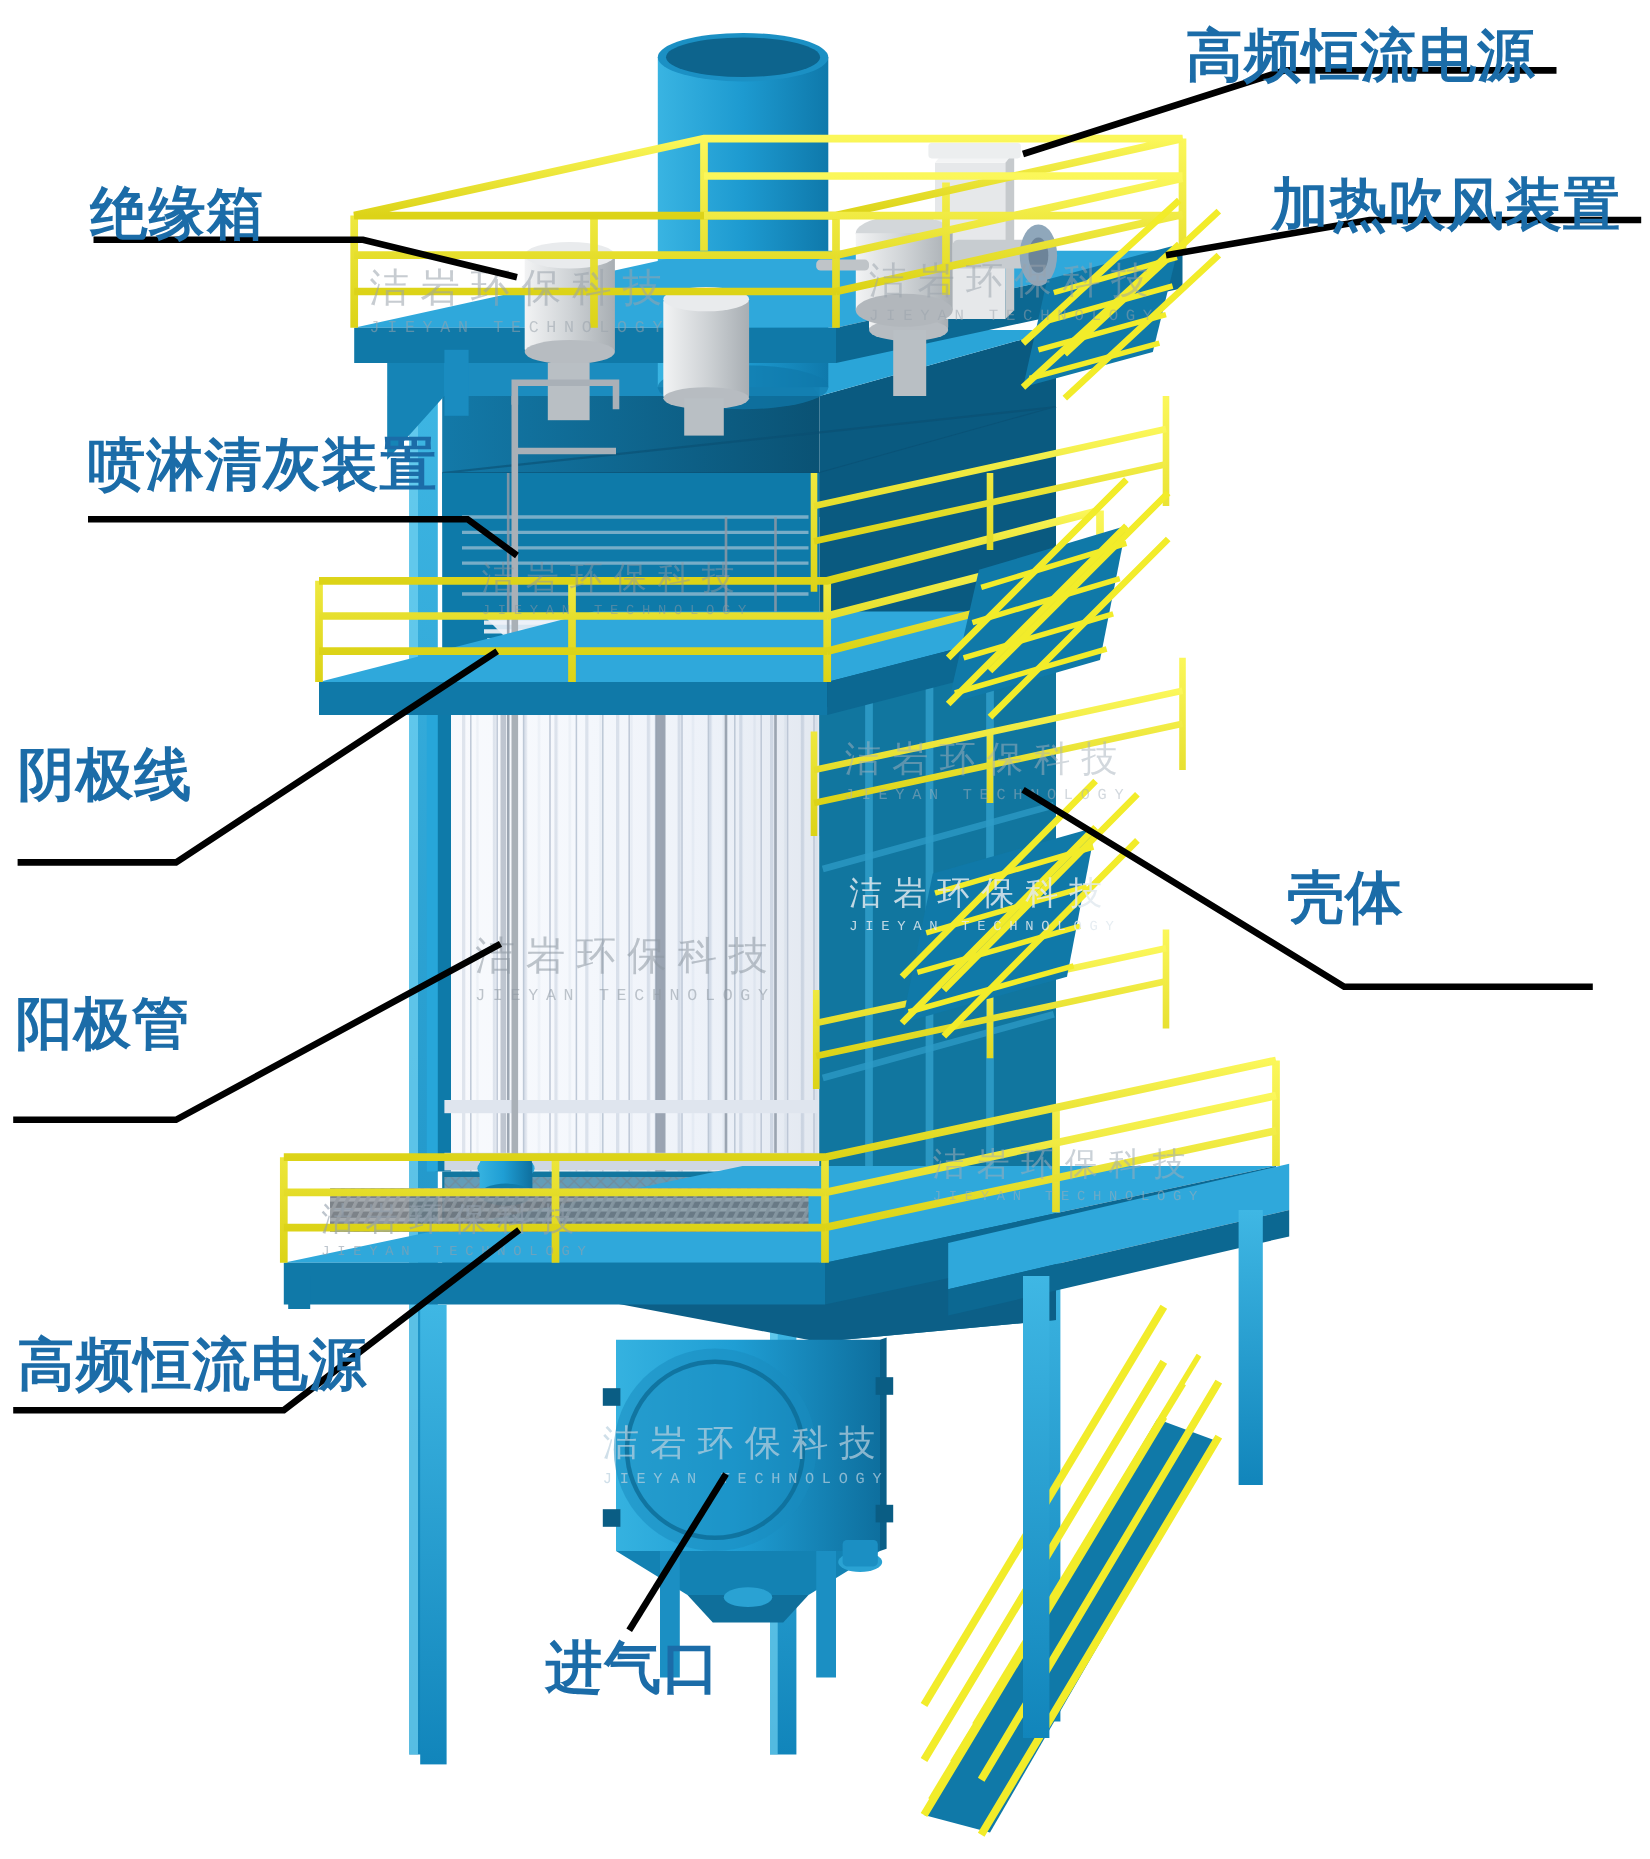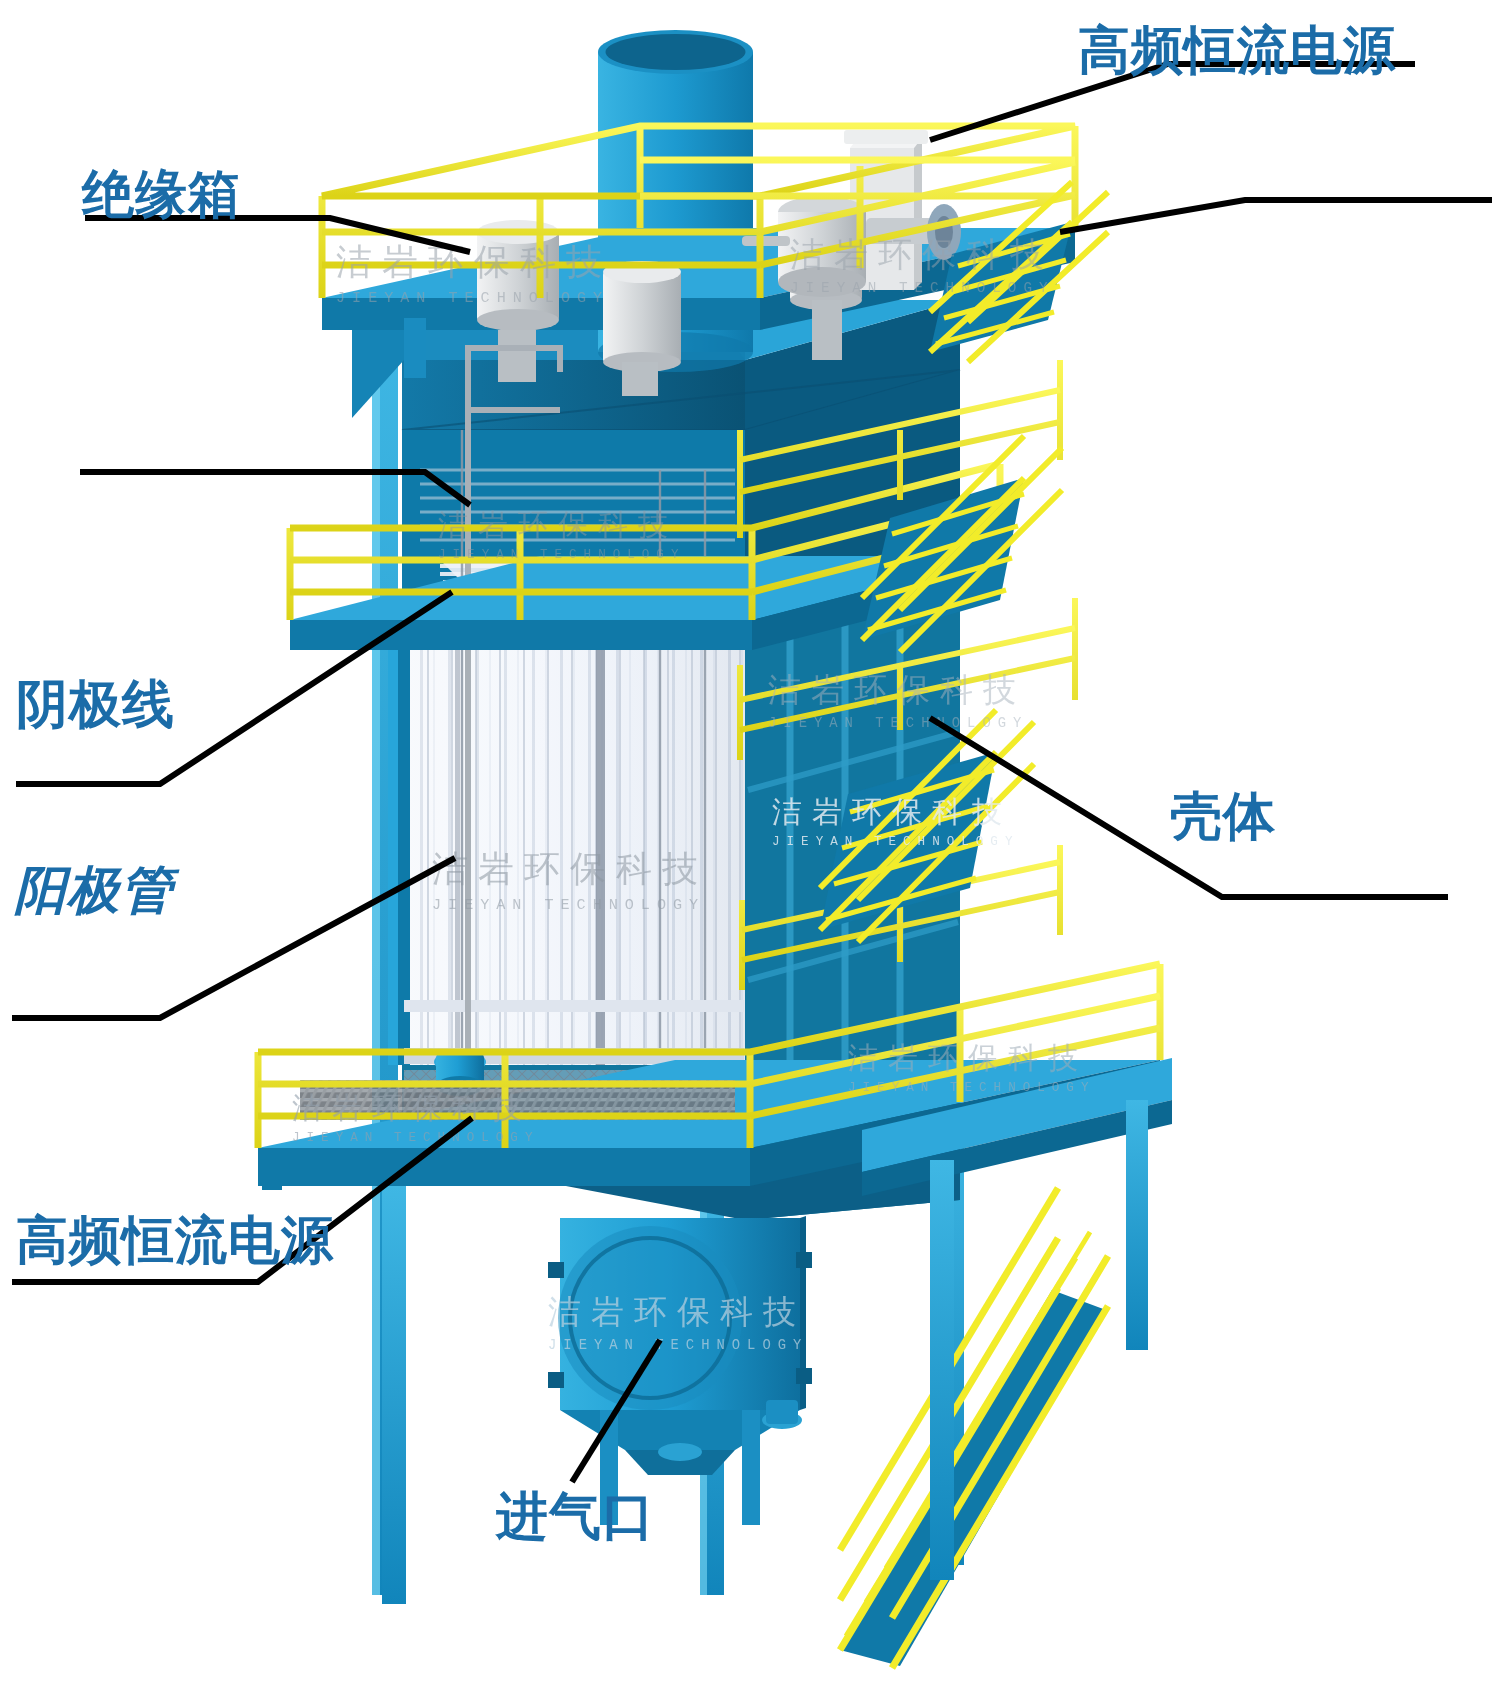--- a/index.html
+++ b/index.html
@@ -453,27 +453,29 @@
       <path d="M1448,897 L1222,897 L930,718"></path>
 
       <path d="M12,1282 L258,1282 L472,1118"></path>
 
       <path d="M572,1482 L660,1340"></path>
     </g>
   </svg>
 
   <div class="lbl big" style="left:1078px;top:16px;">高频恒流电源</div>
 
+  <div class="lbl big" style="left:1156px;top:152px;">加热吹风装置</div>
 
   <div class="lbl big" style="left:82px;top:160px;">绝缘箱</div>
 
+  <div class="lbl big" style="left:80px;top:388px;">喷淋清灰装置</div>
 
   <div class="lbl big" style="left:16px;top:670px;">阴极线</div>
 
-  <div class="lbl big" style="left:14px;top:856px;font-style:italic;">阳极管</div>
+  <div class="lbl big" style="left:14px;top:896px;">阳极管</div>
 
   <div class="lbl big" style="left:1170px;top:782px;font-family:Liberation Mono, monospace;">壳体</div>
 
   <div class="lbl big" style="left:16px;top:1206px;">高频恒流电源</div>
 
   <div class="lbl big" style="left:496px;top:1482px;">进气口</div>
 
 </div>
 
 </body></html>

